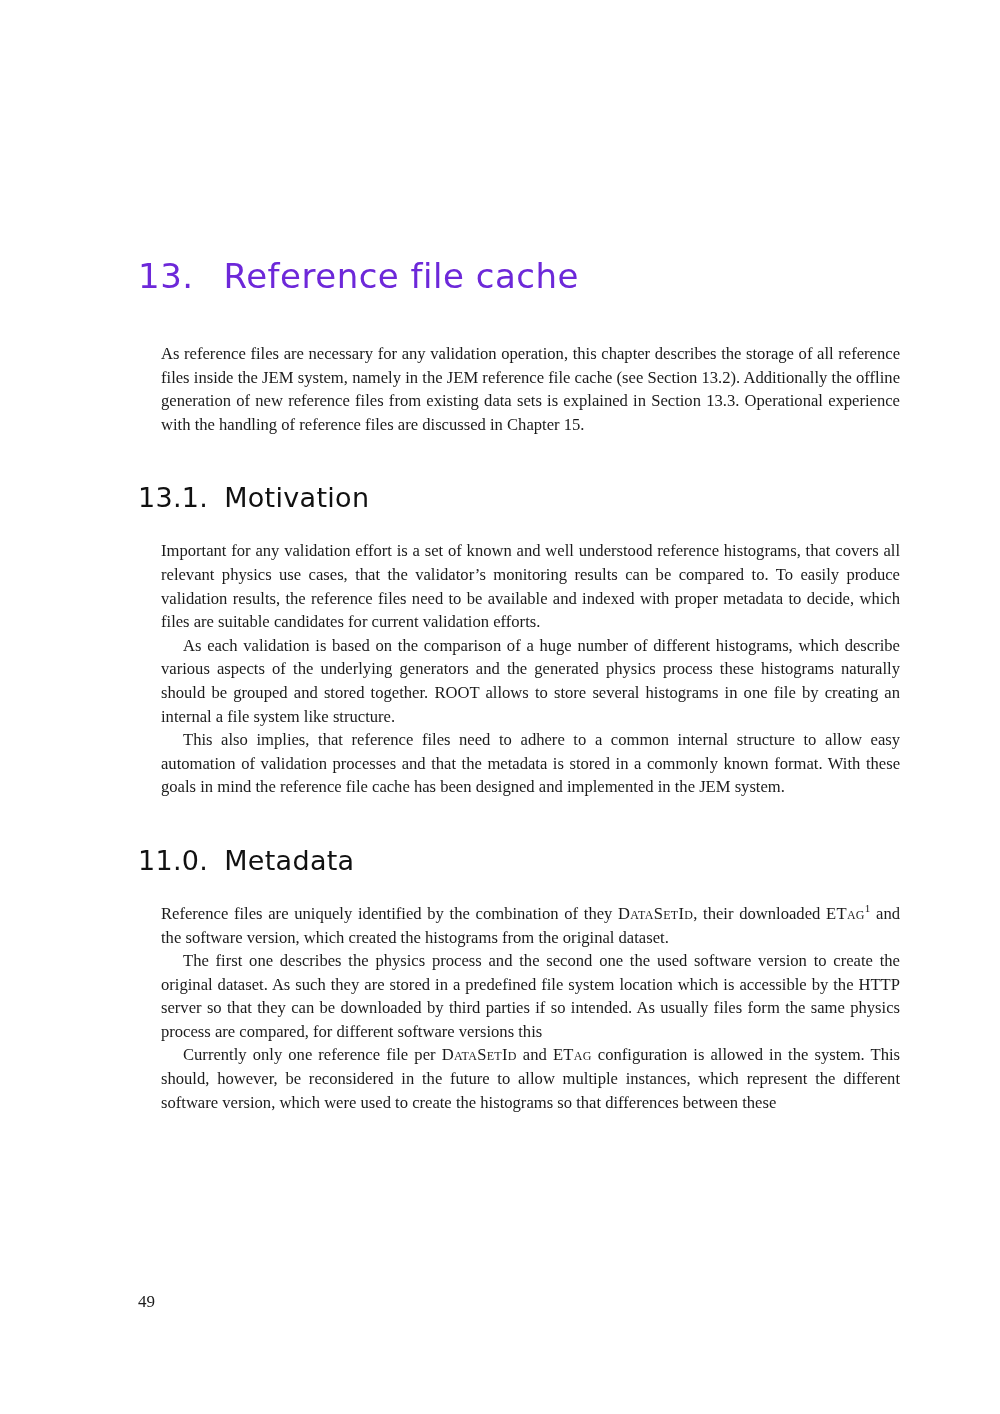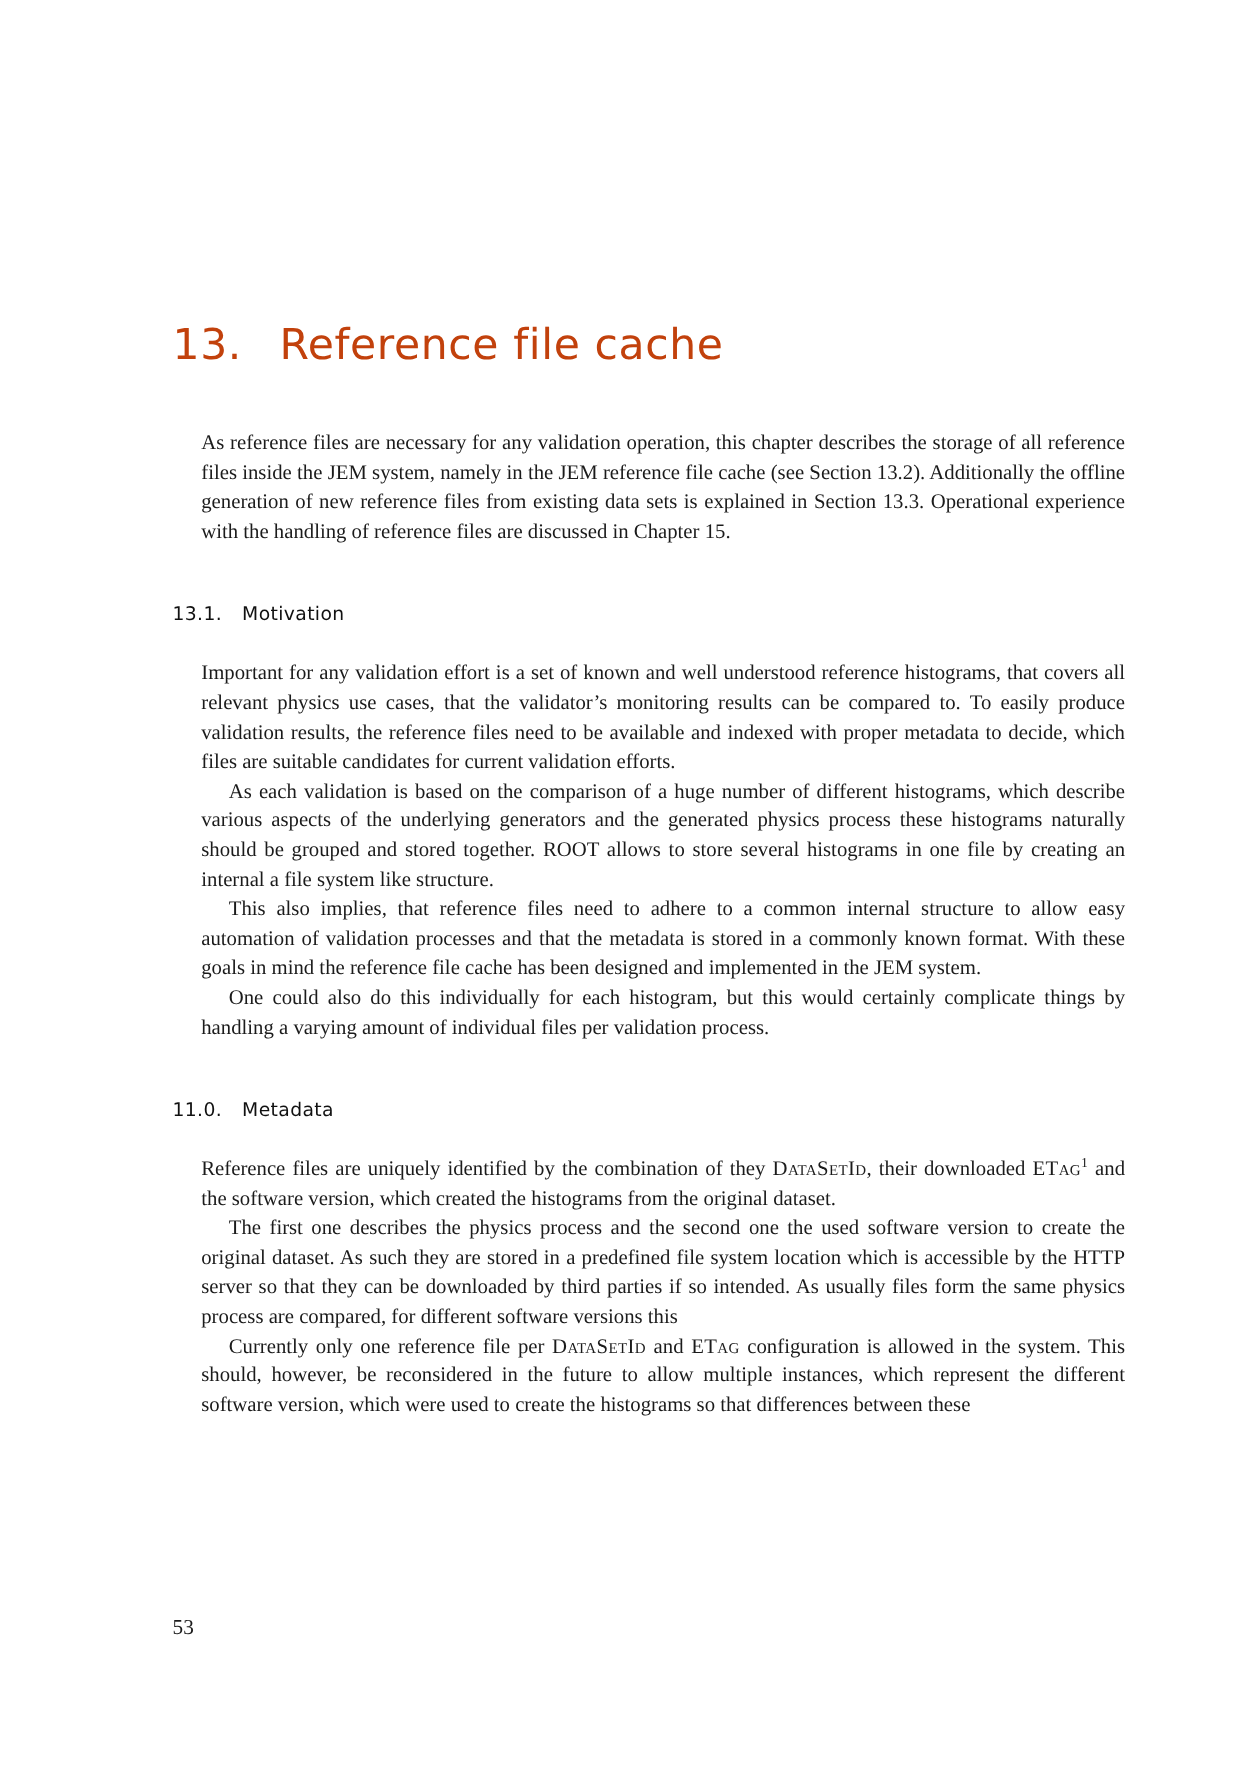--- a/index.html
+++ b/index.html
@@ -17,38 +17,38 @@
       position: absolute;
       left: 138px;
       top: 256px;
       width: 762px;
     }
     .chapter-title {
       font-family: "DejaVu Sans", sans-serif;
       font-weight: 400;
       font-size: 34px;
       letter-spacing: 0.5px;
-      color: #c2410c;
+      color: #6d28d9;
       margin-bottom: 46px;
       white-space: nowrap;
     }
     .chapter-title .num { margin-right: 30px; }
     p.body {
       font-size: 16.6px;
       line-height: 23.6px;
       text-align: justify;
       hyphens: auto;
       color: #1b1b1b;
       margin-left: 23px;
     }
     p.indent { text-indent: 22px; }
     .section-heading {
       font-family: "DejaVu Sans", sans-serif;
       font-weight: 400;
-      font-size: 15px;
+      font-size: 27px;
       letter-spacing: 0.3px;
       color: #111111;
       margin-top: 46px;
       margin-bottom: 26px;
     }
     .section-heading .num { margin-right: 16px; }
     .smallcaps {
       font-variant: small-caps;
       letter-spacing: 0.3px;
     }
@@ -87,27 +87,26 @@
 
     <h1 class="chapter-title"><span class="num">13.</span><span>Reference file cache</span></h1>
 
     <p class="body">As reference files are necessary for any validation operation, this chapter describes the storage of all reference files inside the JEM system, namely in the JEM reference file cache (see Section 13.2). Additionally the offline generation of new reference files from existing data sets is explained in Section 13.3. Operational experience with the handling of reference files are discussed in Chapter 15.</p>
 
     <h2 class="section-heading"><span class="num">13.1.</span><span>Motivation</span></h2>
 
     <p class="body">Important for any validation effort is a set of known and well understood reference histograms, that covers all relevant physics use cases, that the validator’s monitoring results can be compared to. To easily produce validation results, the reference files need to be available and indexed with proper metadata to decide, which files are suitable candidates for current validation efforts.</p>
     <p class="body indent">As each validation is based on the comparison of a huge number of different histograms, which describe various aspects of the underlying generators and the generated physics process these histograms naturally should be grouped and stored together. ROOT allows to store several histograms in one file by creating an internal a file system like structure.</p>
     <p class="body indent">This also implies, that reference files need to adhere to a common internal structure to allow easy automation of validation processes and that the metadata is stored in a commonly known format. With these goals in mind the reference file cache has been designed and implemented in the JEM system.</p>
-    <p class="body indent">One could also do this individually for each histogram, but this would certainly complicate things by handling a varying amount of individual files per validation process.</p>
 
     <h2 class="section-heading"><span class="num">11.0.</span><span>Metadata</span></h2>
 
     <p class="body"><span>Reference files are uniquely identified by the combination of they </span><span class="smallcaps">DataSetId</span><span>, their downloaded </span><span class="smallcaps">ETag</span><sup class="fnmark">1</sup><span> and the software version, which created the histograms from the original dataset.</span></p>
 
     <p class="body indent">The first one describes the physics process and the second one the used software version to create the original dataset. As such they are stored in a predefined file system location which is accessible by the HTTP server so that they can be downloaded by third parties if so intended. As usually files form the same physics process are compared, for different software versions this</p>
 
     <p class="body indent"><span>Currently only one reference file per </span><span class="smallcaps">DataSetId</span><span> and </span><span class="smallcaps">ETag</span><span> configuration is allowed in the system. This should, however, be reconsidered in the future to allow multiple instances, which represent the different software version, which were used to create the histograms so that differences between these</span></p>
 
 
   </div>
 
-  <div class="page-number">53</div>
+  <div class="page-number">49</div>
 </div>
 
 </body></html>

